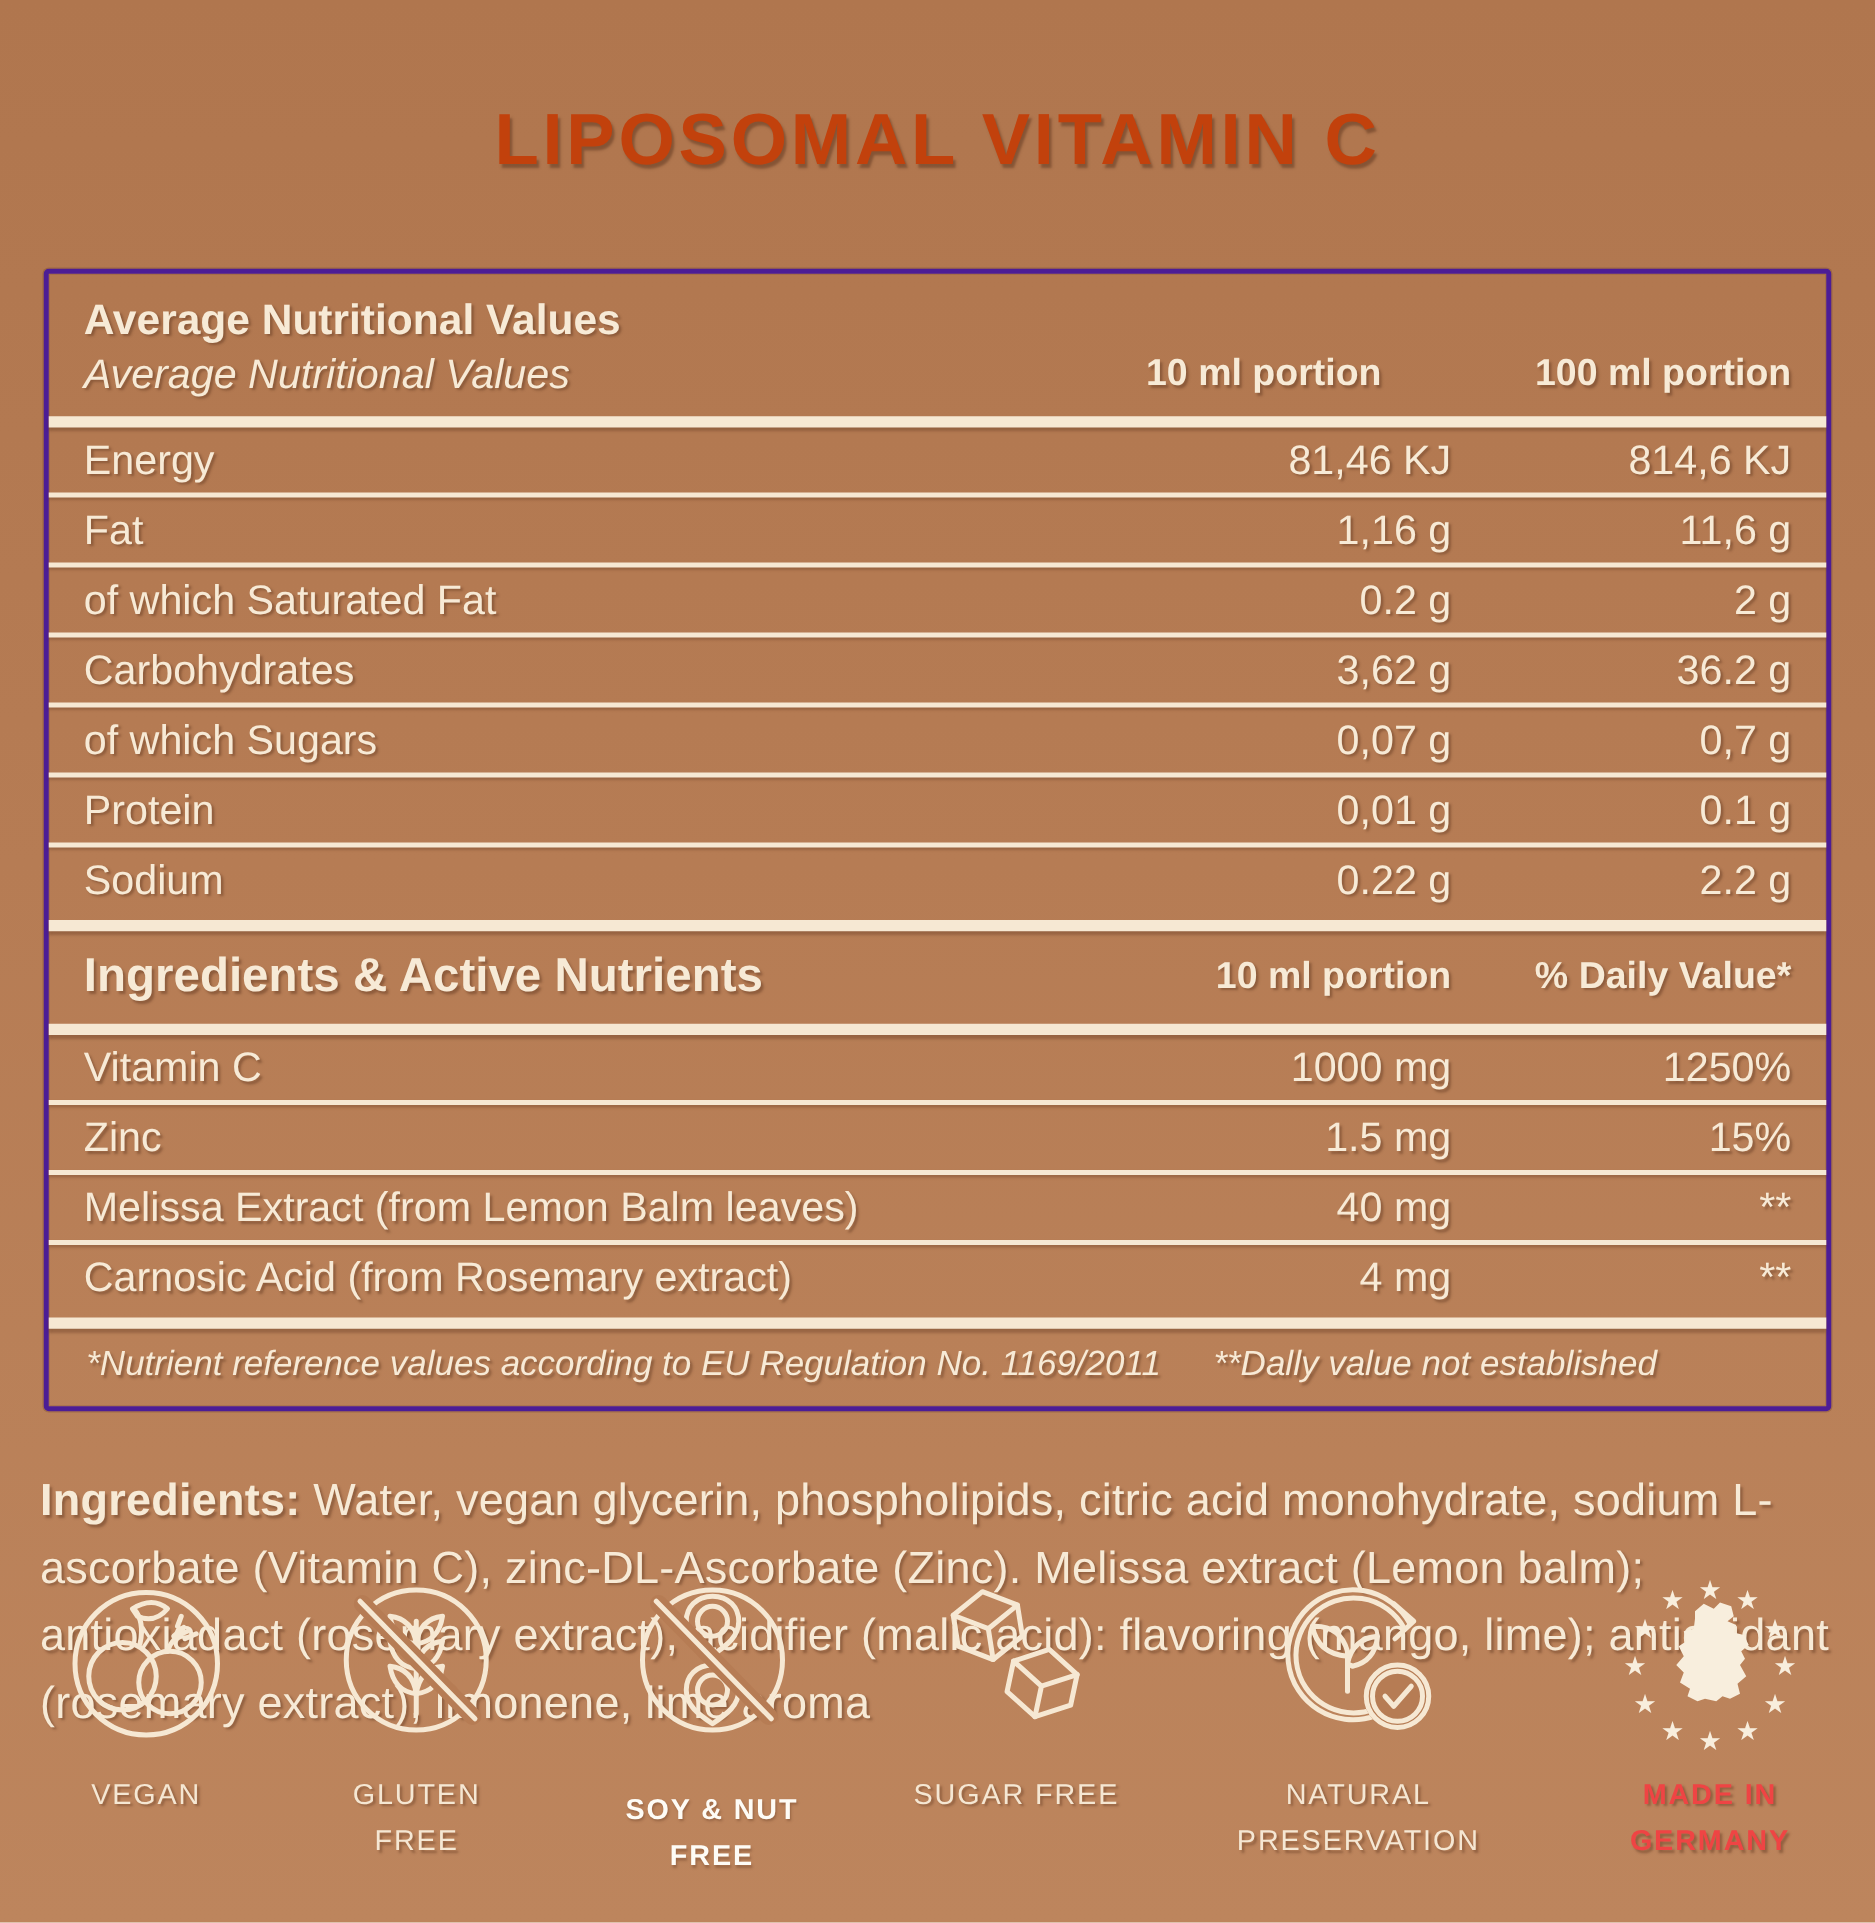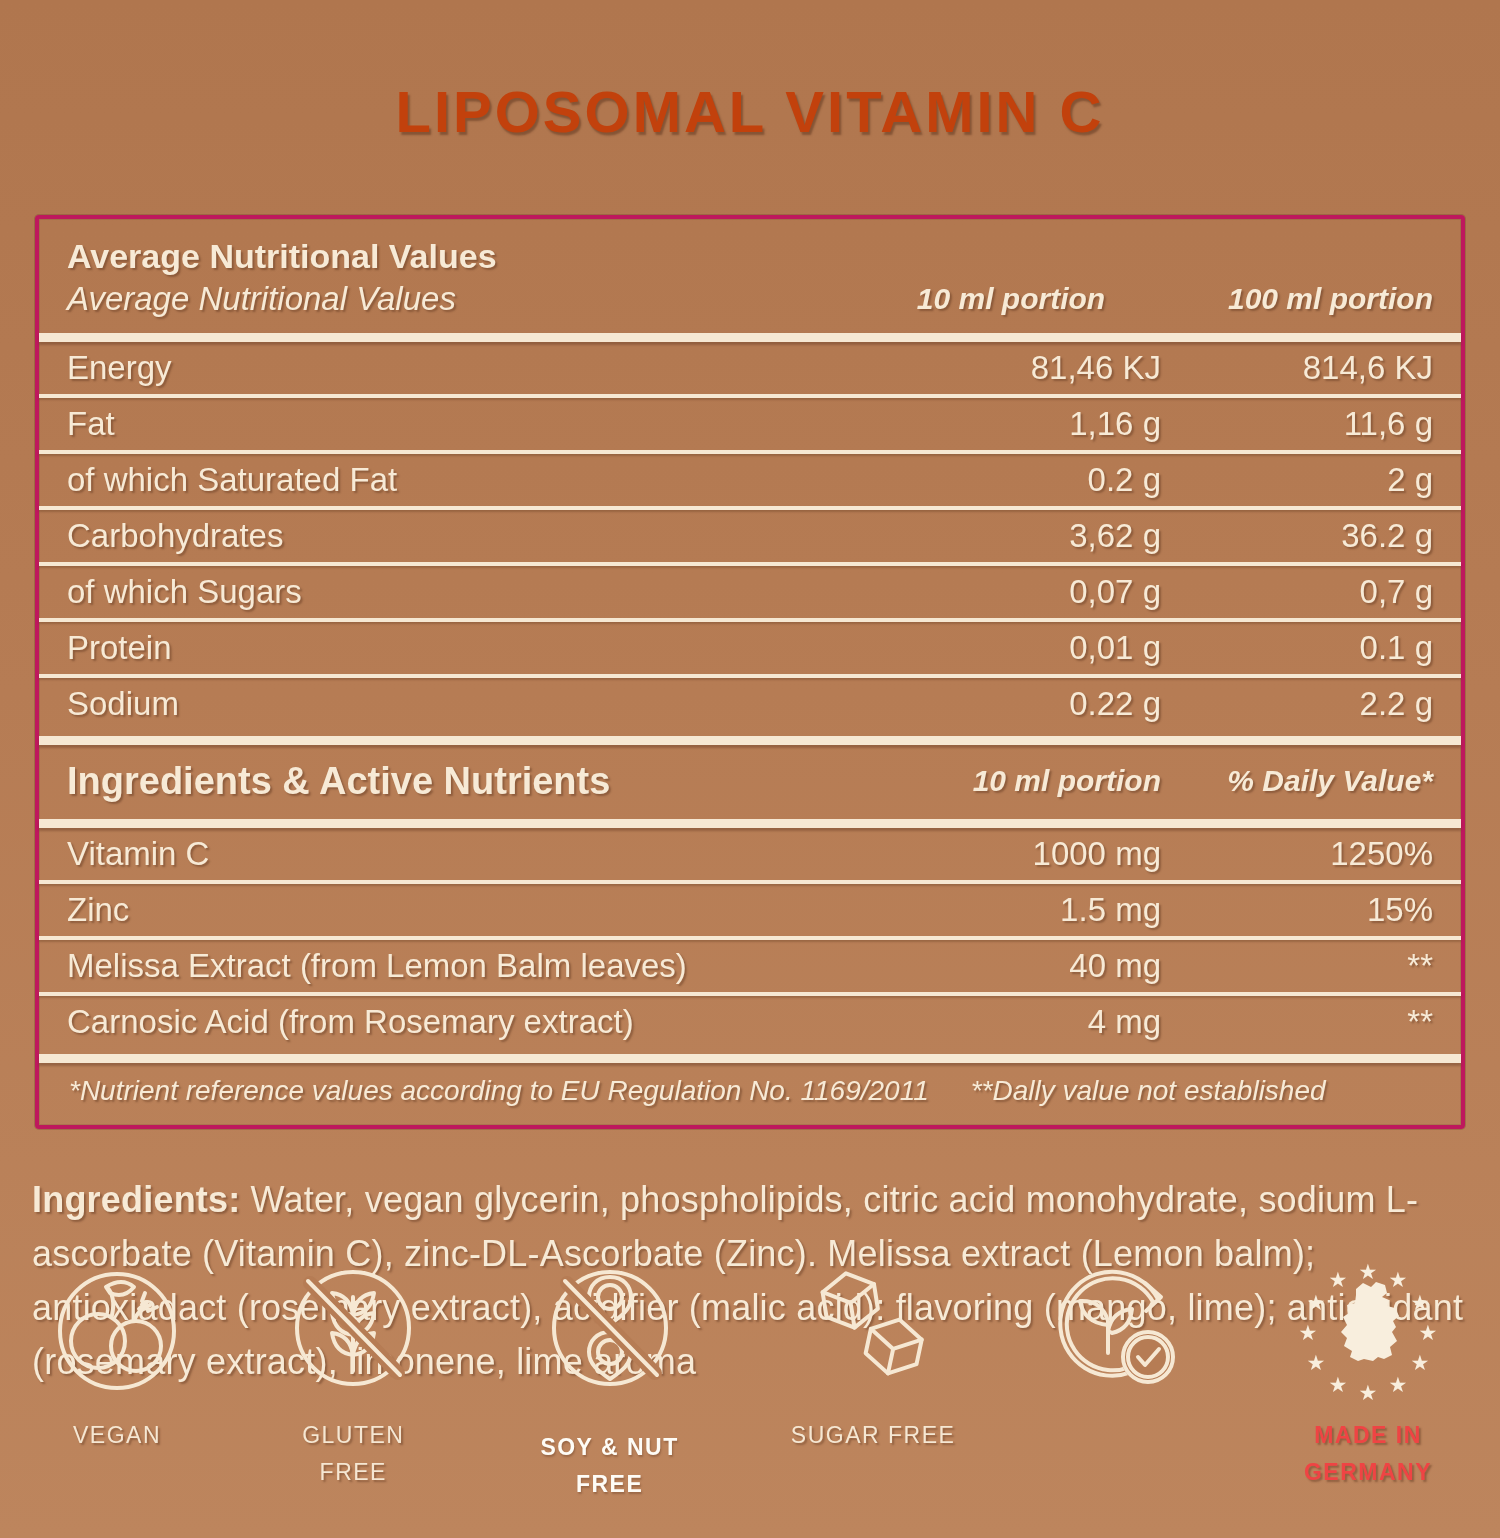--- a/index.html
+++ b/index.html
@@ -11,32 +11,32 @@
   }
   #page{position:relative;width:1500px;height:1538px;}
   .emb{text-shadow:2px 2px 2px rgba(90,50,28,.45);}
   h1{
     margin:0;padding:78px 0 0;text-align:center;
     font-size:58px;font-weight:700;letter-spacing:3px;color:#c2410c;
     text-shadow:2px 3px 2px rgba(90,50,28,.5);
   }
   
   .ntable{
-    margin:70px 35px 0;border:4px solid #be185d;border-radius:4px;
+    margin:70px 35px 0;border:4px solid #4c1d95;border-radius:4px;
     box-shadow:0 0 0 1px rgba(90,50,28,.25), inset 0 0 0 1px rgba(90,50,28,.15);
   }
   .thead{padding:16px 28px 6px;}
   .h-bold{font-size:34px;font-weight:700;line-height:42px;}
   .hrow{display:flex;align-items:flex-end;}
   .c1{flex:1;min-width:0;}
   .c2{width:300px;text-align:right;}
   .c3{width:272px;text-align:right;}
   .hrow .c2{text-align:center;}
   .h-italic{font-style:italic;font-size:33px;line-height:44px;}
-  .colhead{font-size:30px;font-weight:700;line-height:44px;font-style:italic;}
+  .colhead{font-size:30px;font-weight:700;line-height:44px;}
   .bar{height:9px;background:#f6e8d3;margin:6px 0 0;box-shadow:0 3px 2px rgba(90,50,28,.35);}
   .row{display:flex;align-items:center;height:52px;padding:0 28px;font-size:33px;}
   .sep{height:4px;background:#f6e8d3;box-shadow:0 2px 2px rgba(90,50,28,.3);margin:0;}
   .s2head{display:flex;align-items:center;padding:10px 28px 6px;height:52px;}
   .s2head .c1{font-size:38px;font-weight:700;}
   .footnote{
     display:flex;gap:42px;padding:12px 30px 18px;
     font-style:italic;font-size:28px;
   }
   
@@ -242,20 +242,21 @@
           <path d="M66,72 q-24,-2 -28,-24 q22,-1 28,20 z"></path>
           <path d="M66,78 q4,-20 24,-22 q-2,20 -20,24 z"></path>
         </g>
         <circle cx="106" cy="104" r="27" fill="#b67c54" stroke="none"></circle>
         <g class="ic">
           <circle cx="106" cy="104" r="25"></circle>
           <circle cx="106" cy="104" r="20"></circle>
           <path d="M96,104 l7,8 l14,-16"></path>
         </g>
       </svg>
+      <div class="blabel emb">NATURAL PRESERVATION</div>
     </div>
 
     <div class="badge b-germany">
       <svg width="150" height="150" viewBox="0 0 150 150" style="font-family:'DejaVu Sans',sans-serif;">
         <g fill="#f8eedd" font-size="21" text-anchor="middle">
           <text x="75" y="26">★</text>
             <text x="105" y="34">★</text>
           <text x="127" y="57">★</text>
             <text x="135" y="87">★</text>
           <text x="127" y="117">★</text>

